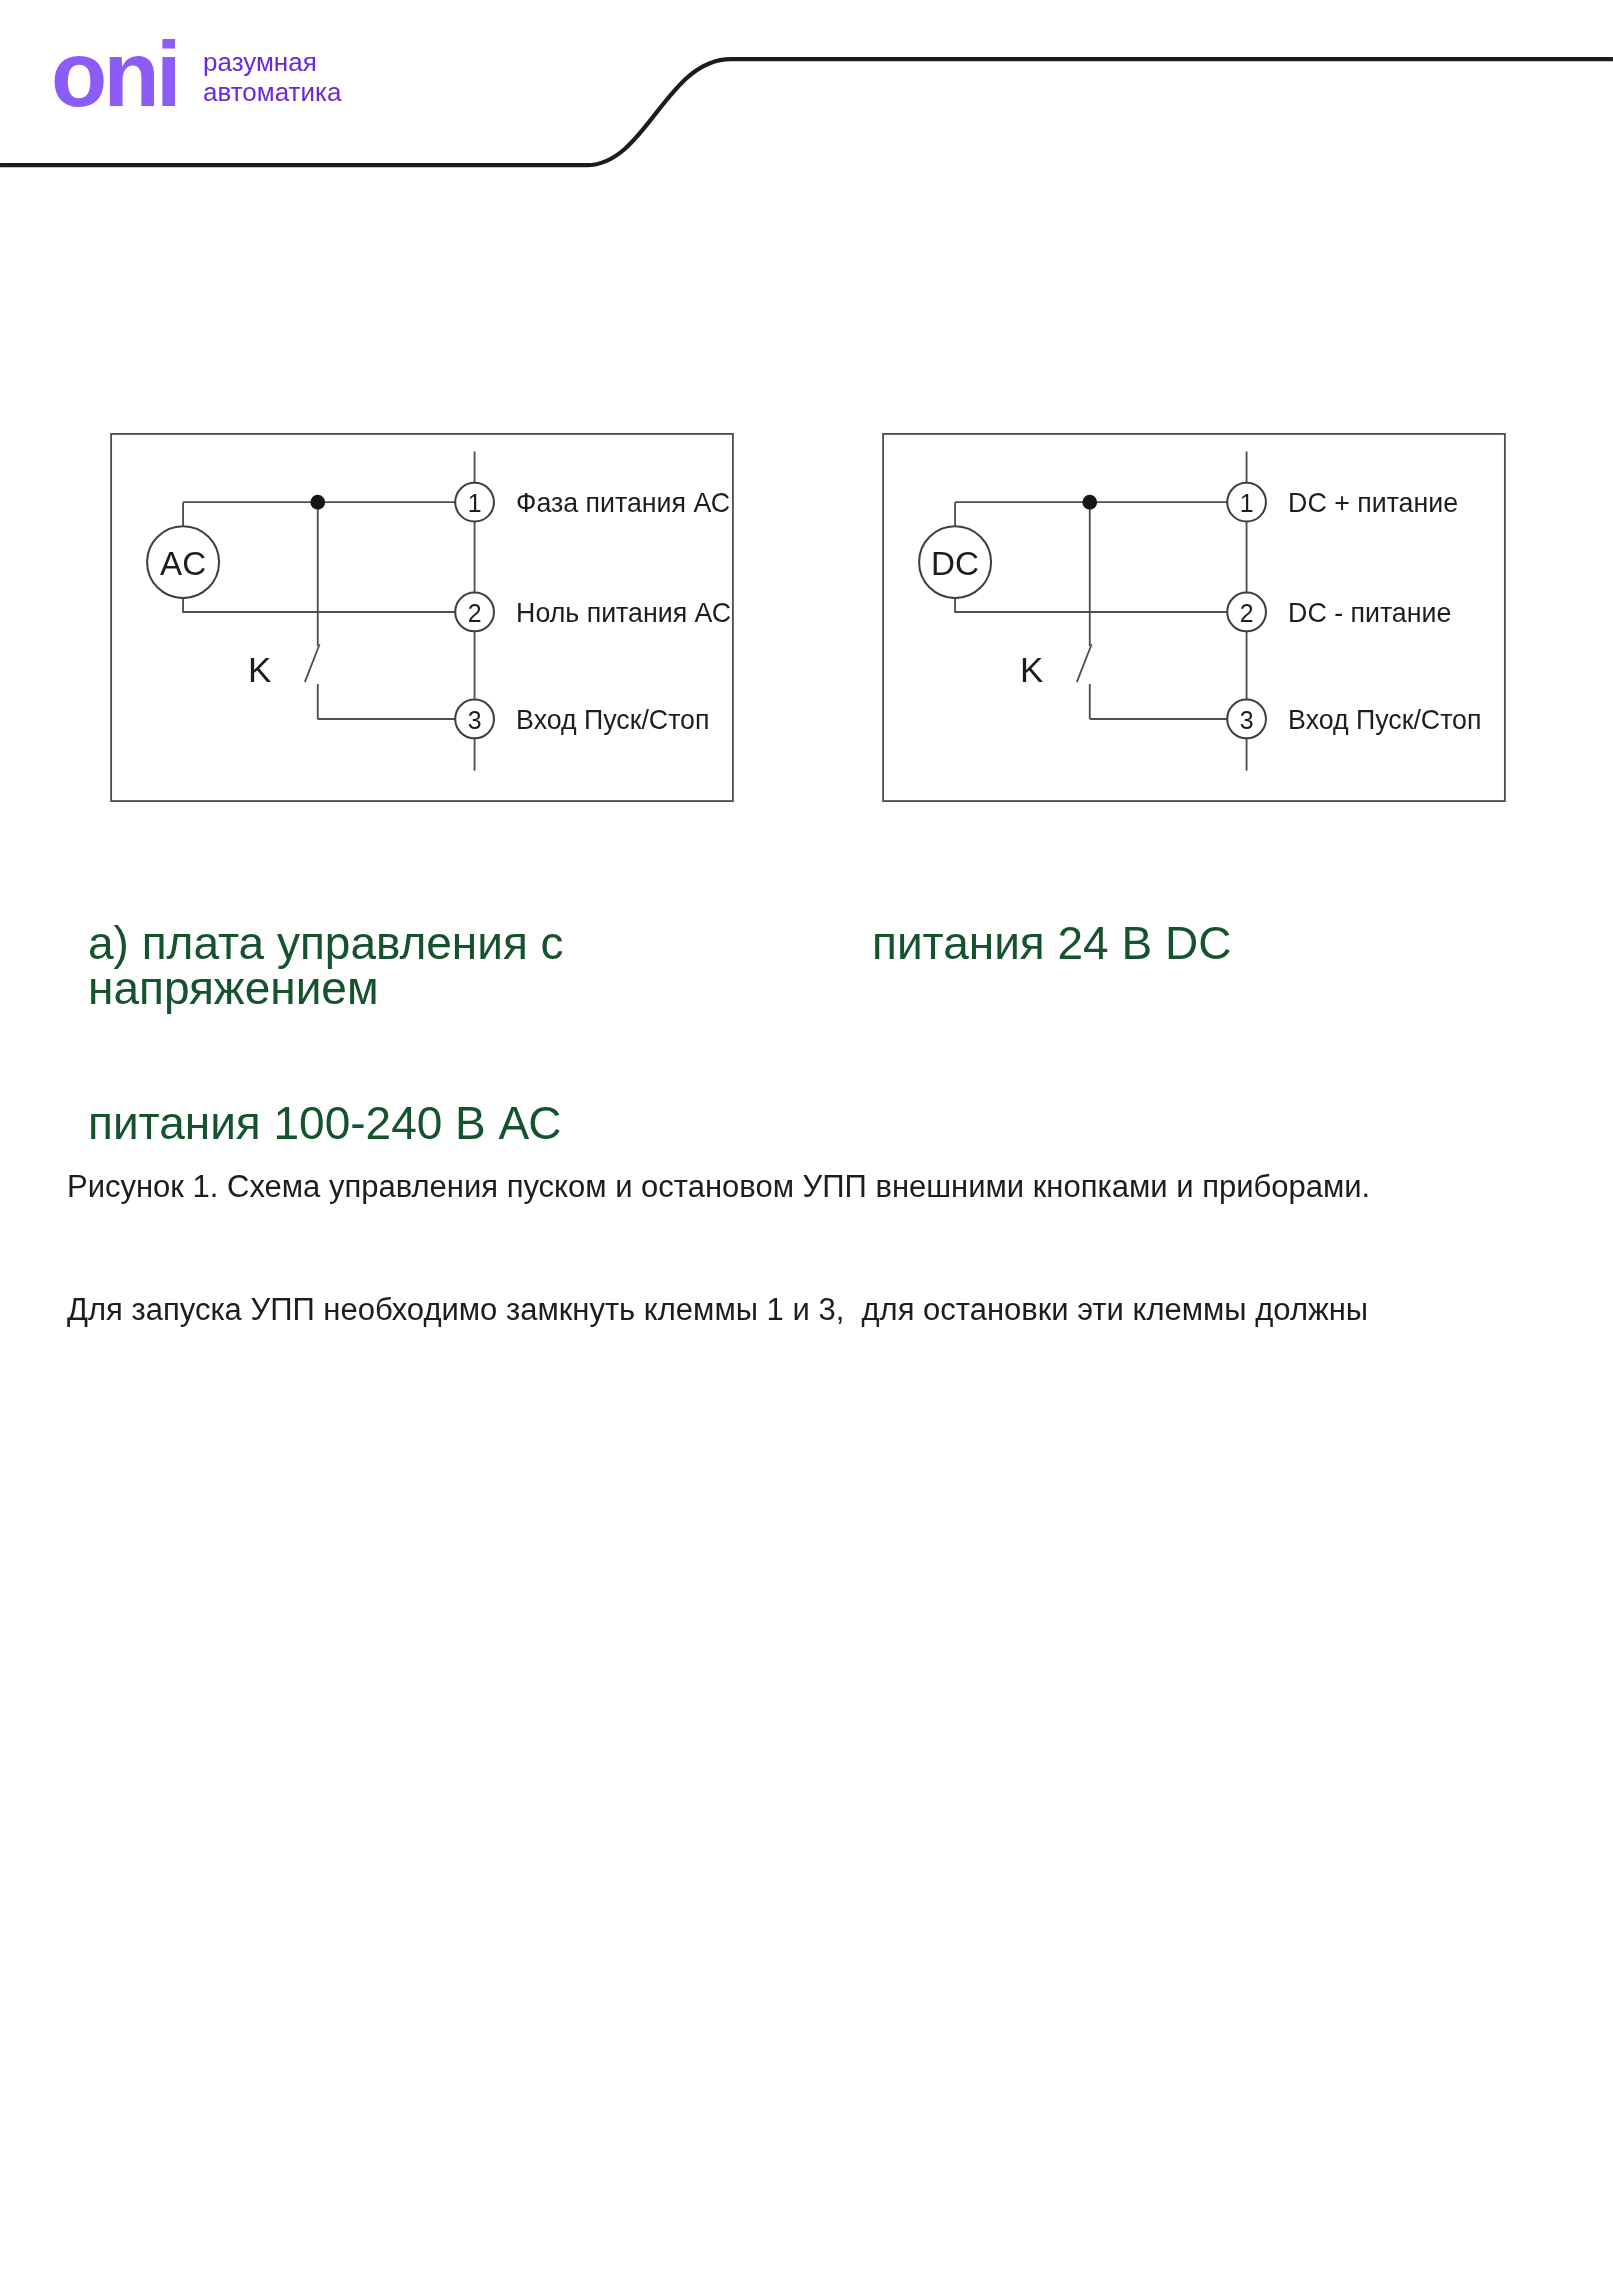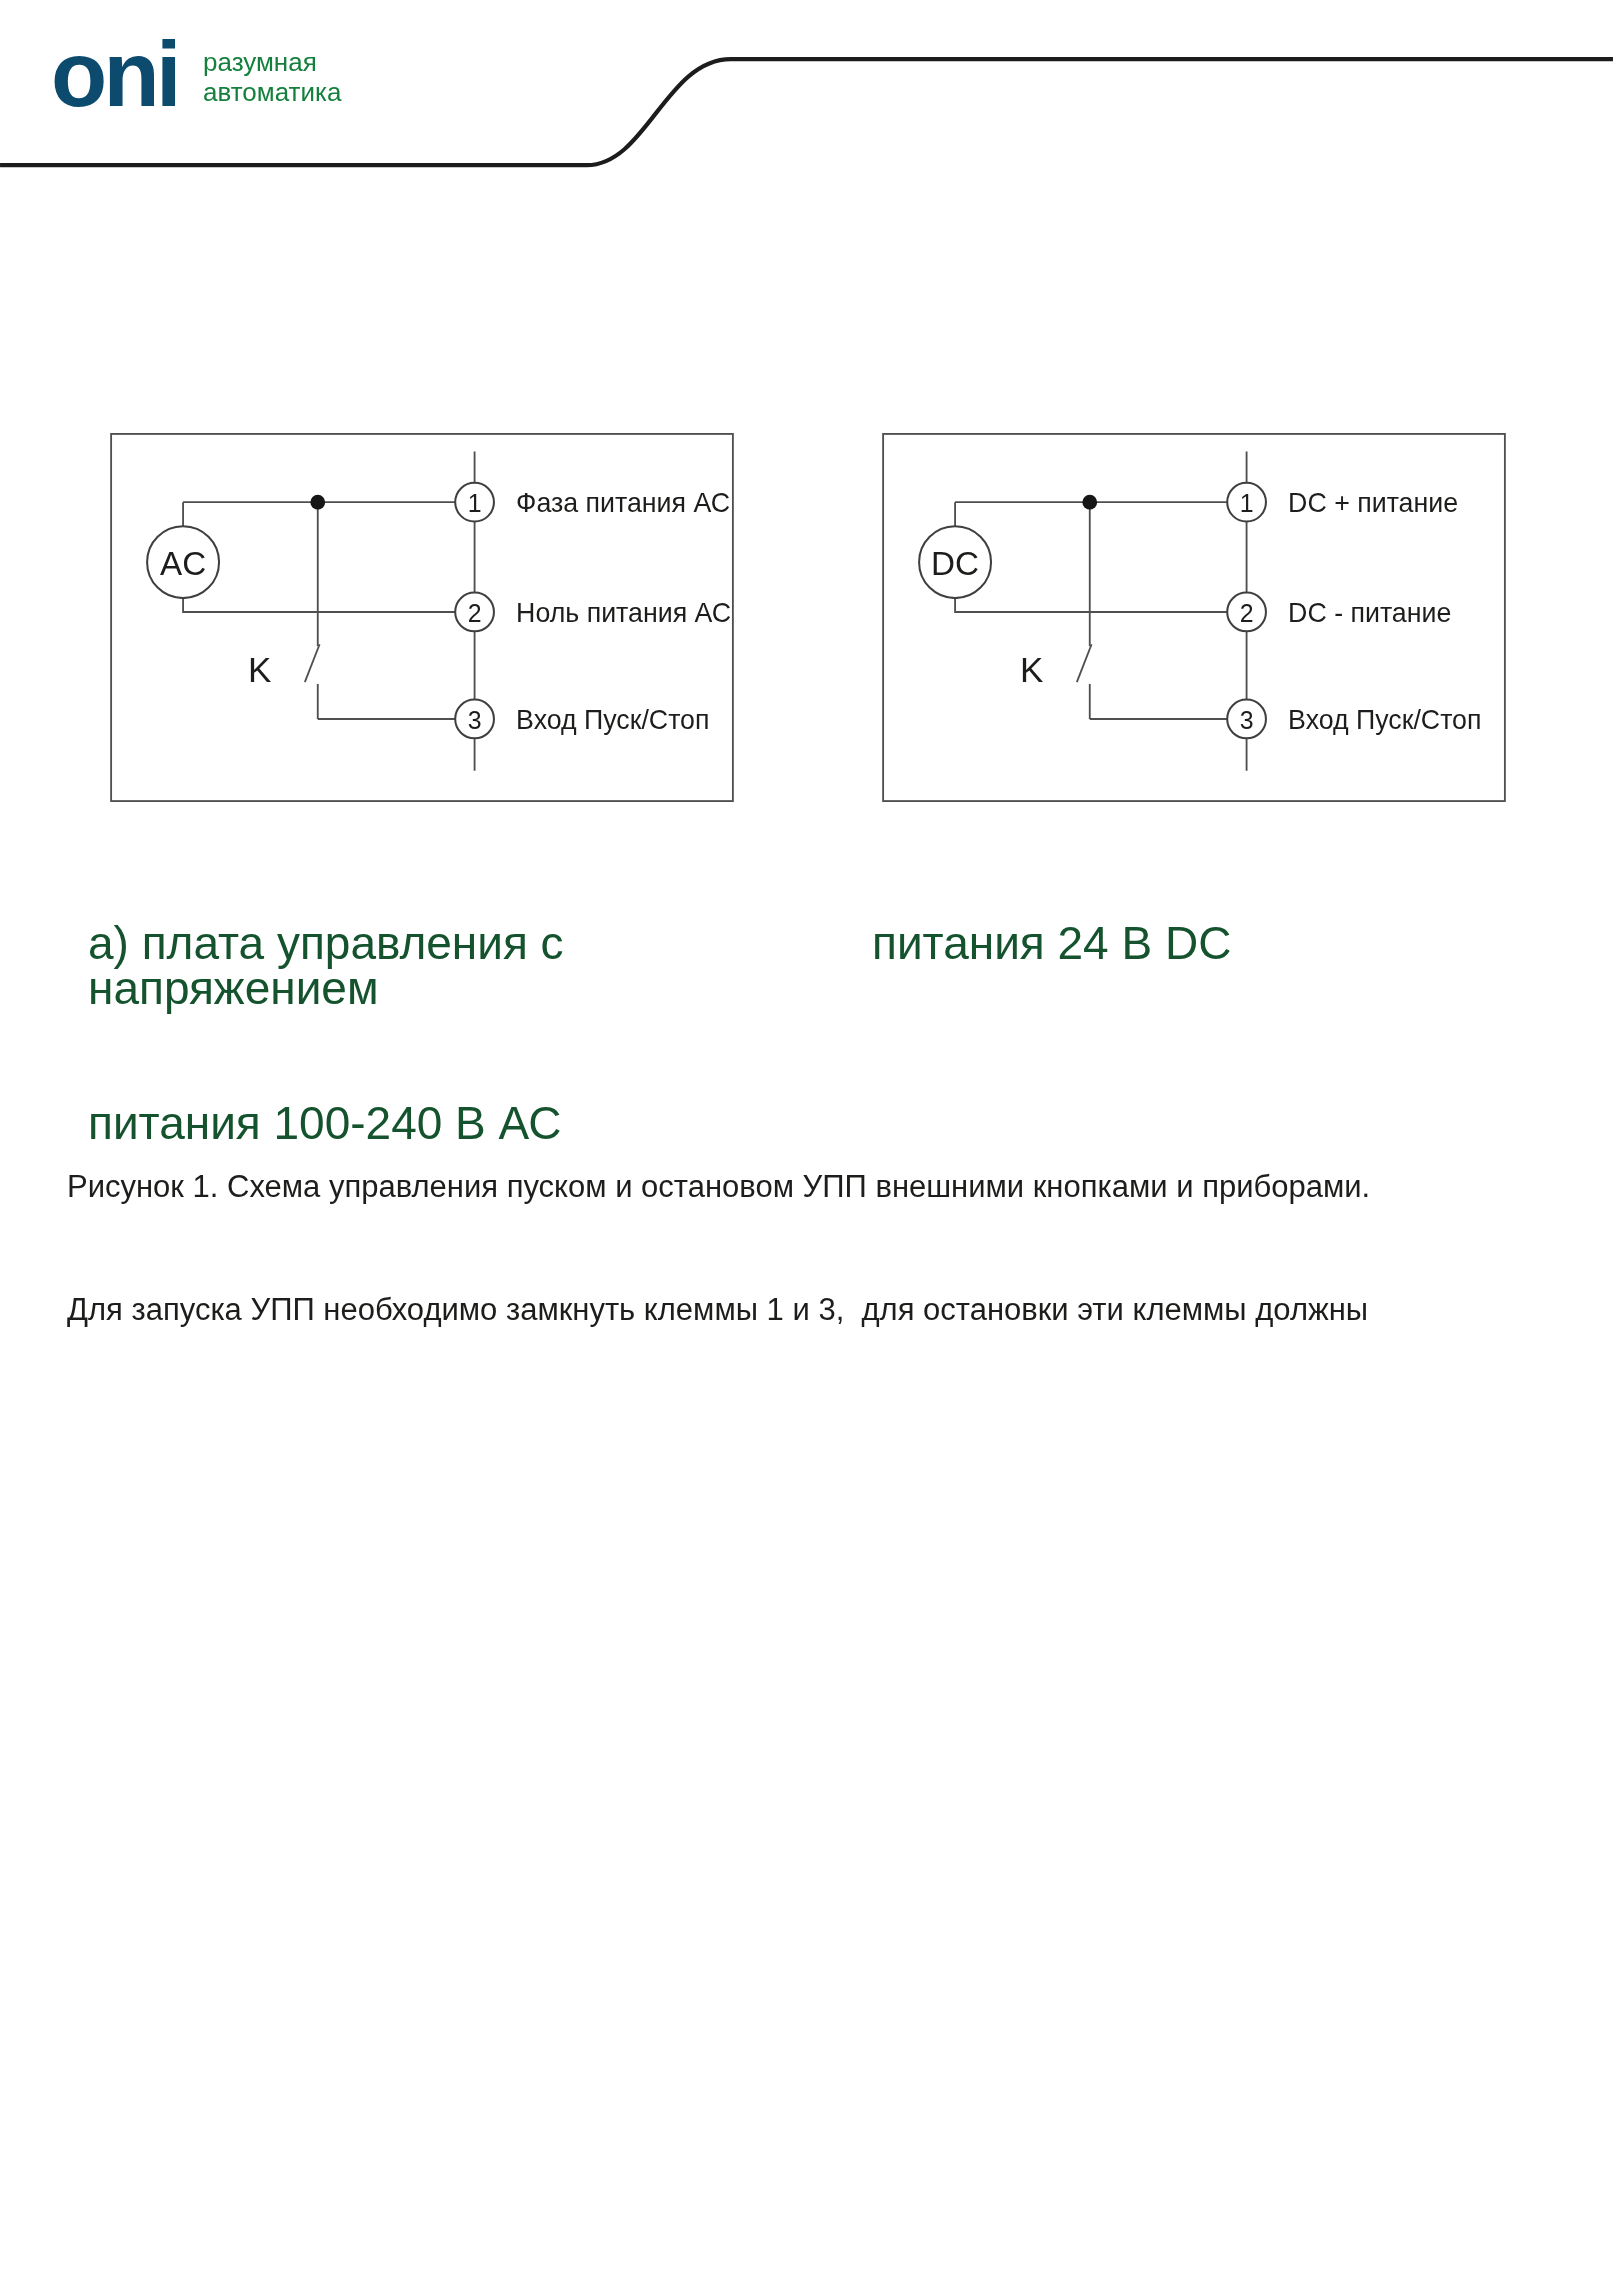--- a/index.html
+++ b/index.html
@@ -10,26 +10,26 @@
     color:#1d1d1b;
     position:relative;
     overflow:hidden;
   }
   .abs{position:absolute;}
 
   
   .logo{
     left:51px;top:28px;
     font-size:92px;line-height:1;font-weight:600;
-    letter-spacing:-3.7px;color:#0c4a6e;
+    letter-spacing:-3.7px;color:#8b5cf6;
   }
   .tagline{
     left:203px;top:48px;
     font-size:26px;line-height:29.5px;font-weight:400;
-    color:#15803d;
+    color:#6d28d9;
   }
   .header-rule{left:0;top:0;}
 
   
   .circuit line, .circuit path{stroke:#4f4f4f;stroke-width:2;fill:none;}
   .circuit .box{stroke:#4f4f4f;stroke-width:2;fill:none;}
   .circuit .src{stroke:#3f3f3f;stroke-width:2.2;fill:#ffffff;}
   .circuit .term{stroke:#3f3f3f;stroke-width:2.2;fill:#ffffff;}
   .circuit .dot{fill:#161616;stroke:none;}
   .circuit text{fill:#1d1d1b;stroke:none;font-family:"Liberation Sans", sans-serif;}

